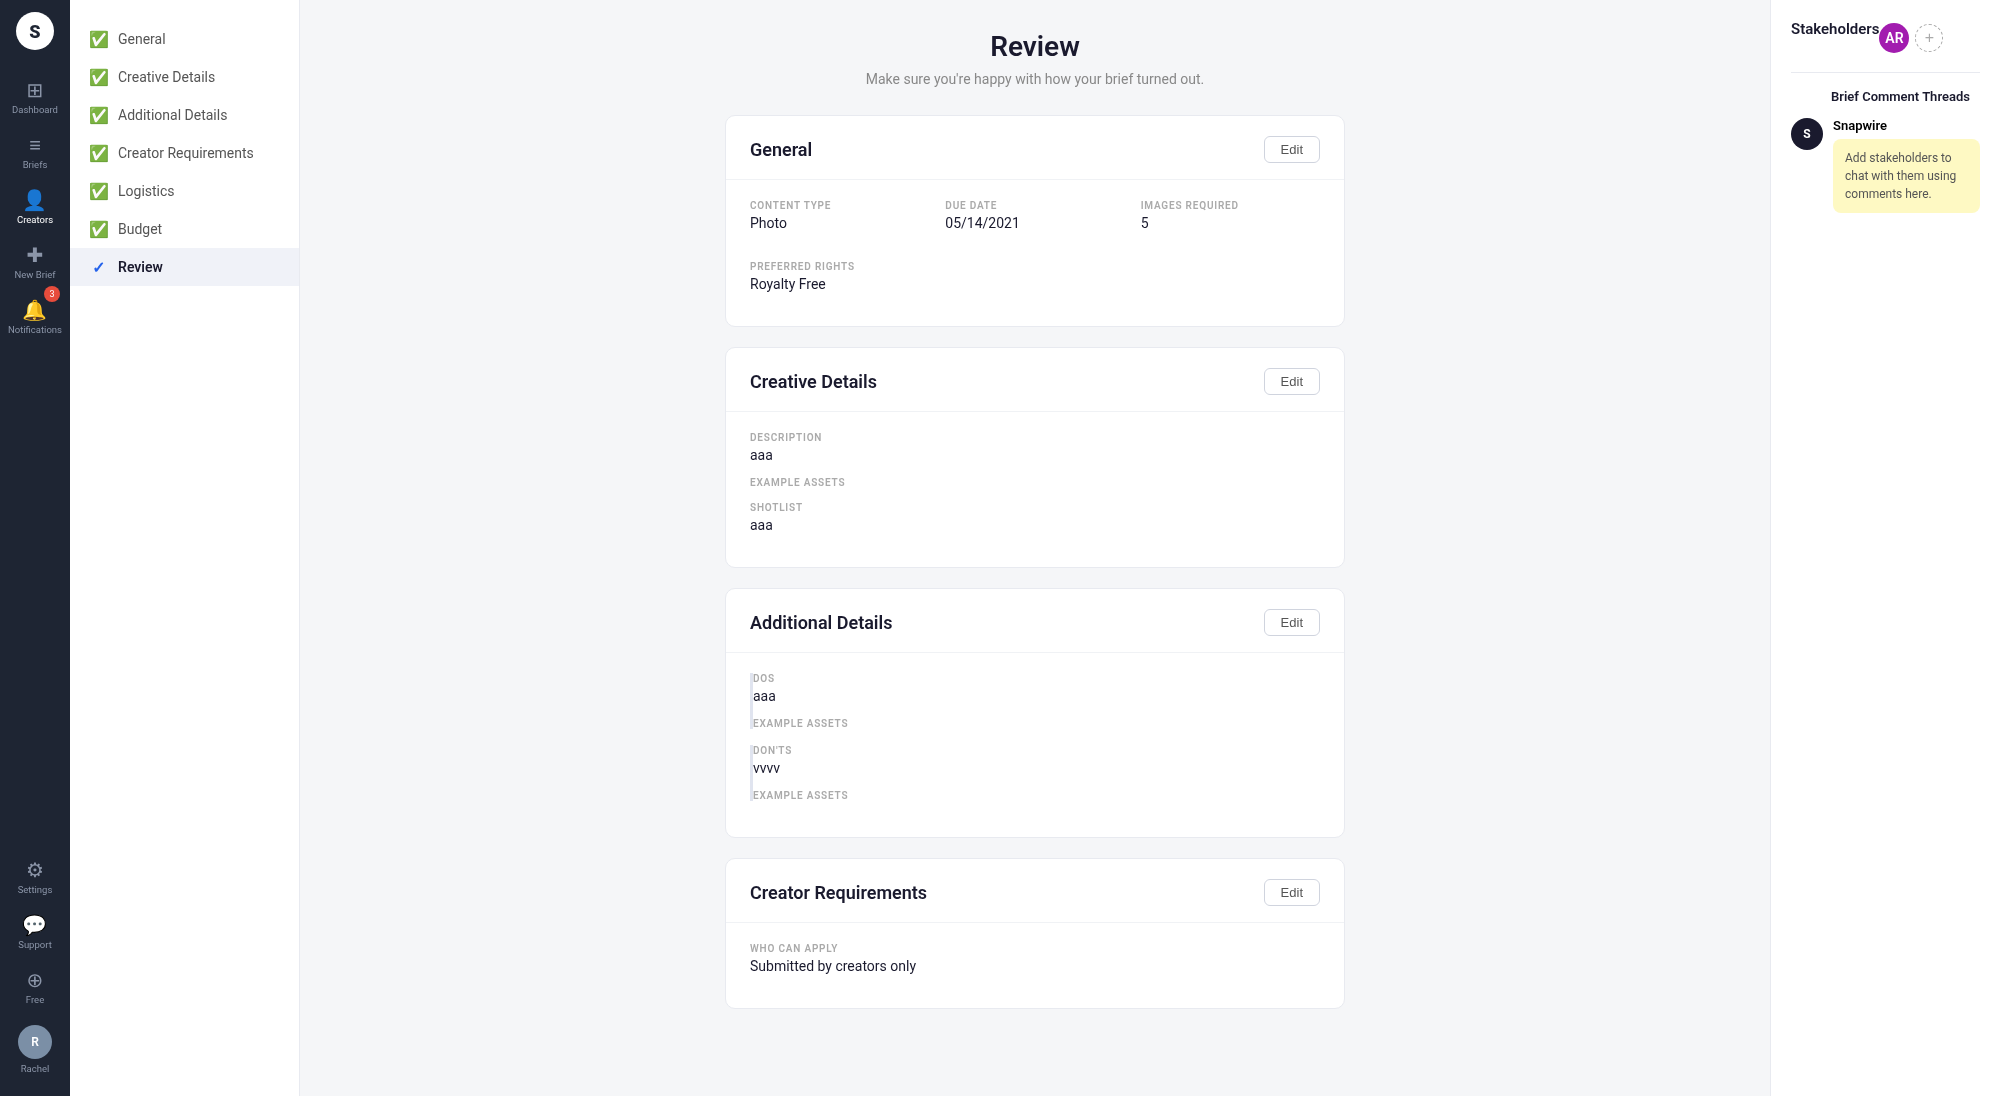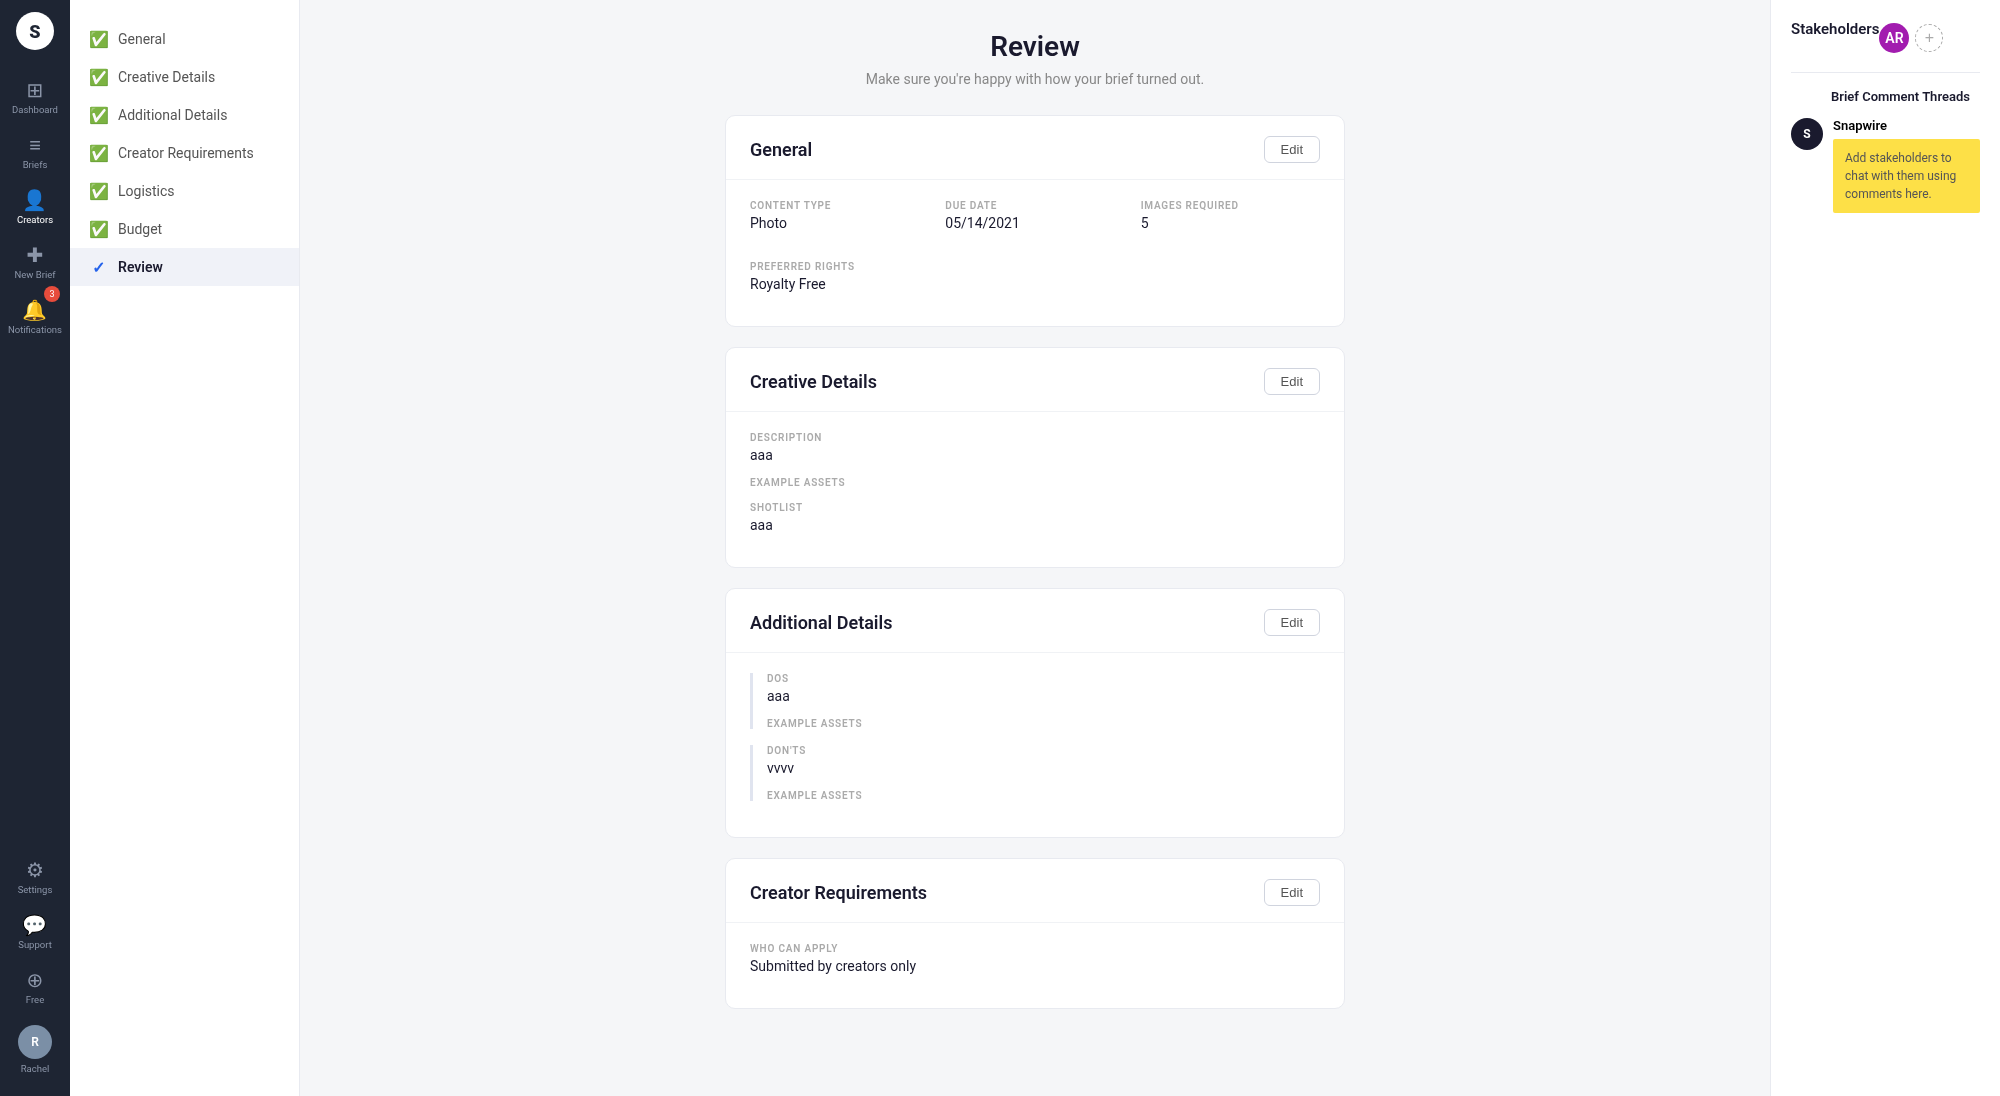--- a/index.html
+++ b/index.html
@@ -145,21 +145,20 @@
     }
     .field-value {
       font-size: 14px;
       color: #1a1a2e;
       font-weight: 400;
     }
 
     
     .dos-section, .donts-section {
       border-left: 3px solid #e0e4ef;
-      padding-left: 14px;
       margin-bottom: 16px;
     }
 
     
     .right-panel {
       width: 230px;
       background: #fff;
       border-left: 1px solid #e8eaf0;
       padding: 20px;
       flex-shrink: 0;
@@ -197,22 +196,22 @@
     }
     .snapwire-comment {
       display: flex; gap: 10px; margin-bottom: 12px;
     }
     .snapwire-logo {
       width: 32px; height: 32px; border-radius: 50%;
       background: #1a1a2e; display: flex; align-items: center; justify-content: center;
       color: #fff; font-size: 12px; font-weight: 700; flex-shrink: 0;
     }
     .comment-bubble {
-      background: #fde047;
-      border-radius: 2px;
+      background: #fef9c3;
+      border-radius: 8px;
       padding: 10px 12px;
       font-size: 12px;
       color: #555;
       line-height: 1.5;
       flex: 1;
     }
     .divider { border: none; border-top: 1px solid #e8eaf0; margin: 16px 0; }
   </style>
 </head>
 <body>

